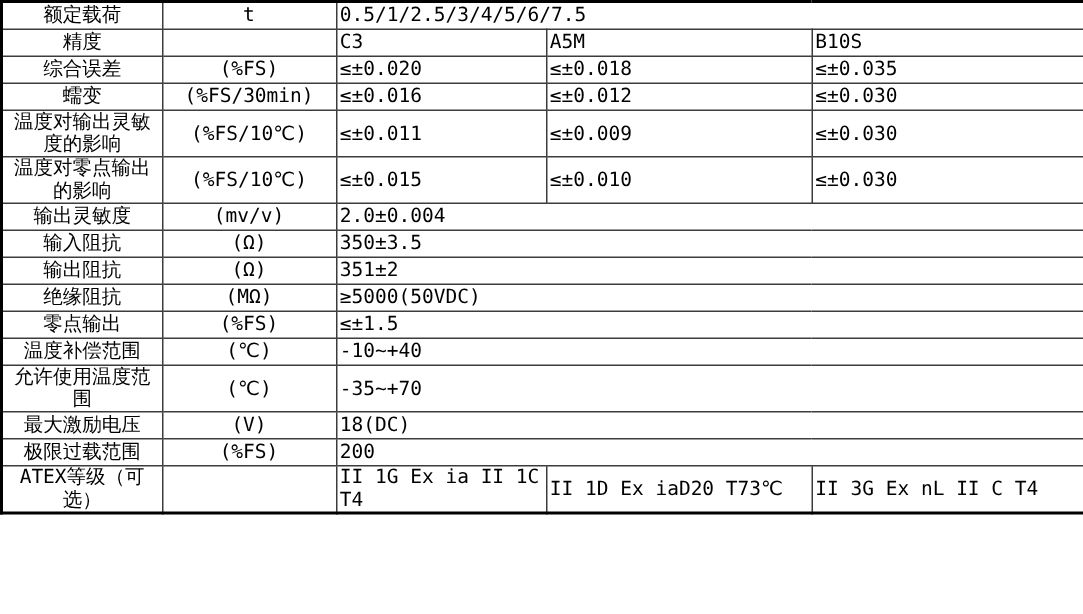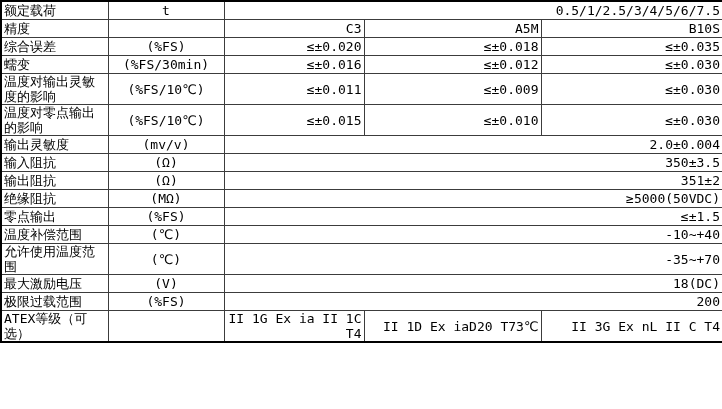--- a/index.html
+++ b/index.html
@@ -25,23 +25,23 @@
   table.spec td {
     border: 1px solid #3c3c3c;
     height: 17px;
     line-height: 15px;
     padding: 0 2px;
     overflow: hidden;
     word-break: break-all;
     vertical-align: middle;
     background: #ffffff;
   }
-  td.lbl  { text-align: left; }
+  td.lbl  { text-align: center; }
   td.unit { text-align: center; }
-  td.val  { text-align: right; }
+  td.val  { text-align: left; }
   col.c1 { width: 107px; }
   col.c2 { width: 116px; }
   col.c3 { width: 140px; }
   col.c4 { width: 177px; }
   col.c5 { width: 182px; }
 </style>
 </head>
 <body>
 
 <div class="page">

